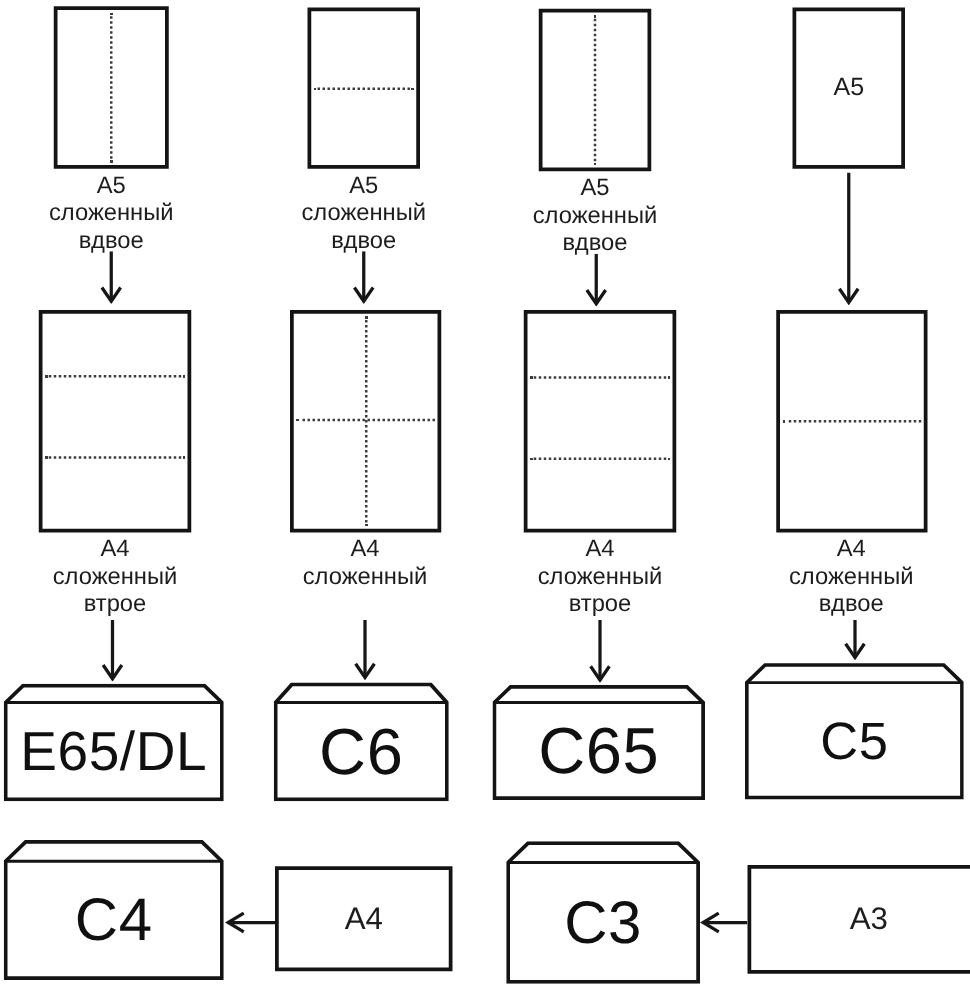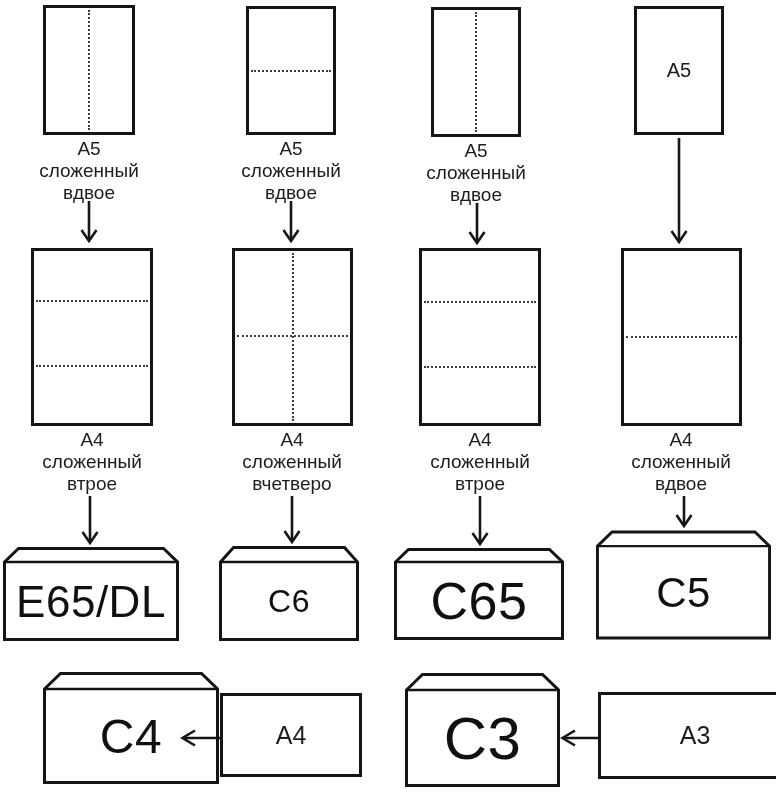--- a/index.html
+++ b/index.html
@@ -96,21 +96,20 @@
   </div>
 
   <div class="caption" style="left:17px; top:429px; width:150px;">
     <div>А4</div>
     <div>сложенный</div>
     <div>втрое</div>
   </div>
   <div class="caption" style="left:217px; top:429px; width:150px;">
     <div>А4</div>
     <div>сложенный</div>
-    <div>вчетверо</div>
   </div>
   <div class="caption" style="left:405px; top:429px; width:150px;">
     <div>А4</div>
     <div>сложенный</div>
     <div>втрое</div>
   </div>
   <div class="caption" style="left:606px; top:429px; width:150px;">
     <div>А4</div>
     <div>сложенный</div>
     <div>вдвое</div>
@@ -139,40 +138,40 @@
       <line x1="1.5" y1="15" x2="174.5" y2="15"></line>
     </svg>
     <div class="env-label" style="top:15px; font-size:44px;">E65/DL</div>
   </div>
 
   <div class="envelope" style="left:219px; top:546px; width:140px; height:95px;">
     <svg class="env-svg" viewBox="0 0 140 95">
       <polygon points="1.5,16 14.5,1.5 125.5,1.5 138.5,16 138.5,93.5 1.5,93.5" fill="#f8a3a3"></polygon>
       <line x1="1.5" y1="16" x2="138.5" y2="16"></line>
     </svg>
-    <div class="env-label" style="top:16px; font-size:32px;">C6</div>
+    <div class="env-label" style="top:16px; font-size:52px;">C6</div>
   </div>
 
   <div class="envelope" style="left:394px; top:548px; width:170px; height:92px;">
     <svg class="env-svg" viewBox="0 0 170 92">
       <polygon points="1.5,14 14.5,1.5 155.5,1.5 168.5,14 168.5,90.5 1.5,90.5"></polygon>
       <line x1="1.5" y1="14" x2="168.5" y2="14"></line>
     </svg>
     <div class="env-label" style="top:14px; font-size:52px;">C65</div>
   </div>
 
   <div class="envelope" style="left:596px; top:529px; width:175px; height:112px;">
     <svg class="env-svg" viewBox="0 0 180 112">
       <polygon points="1.5,16 16.5,1.5 163.5,1.5 178.5,16 178.5,110.5 1.5,110.5"></polygon>
       <line x1="1.5" y1="16" x2="178.5" y2="16"></line>
     </svg>
     <div class="env-label" style="top:16px; font-size:42px;">C5</div>
   </div>
 
-  <div class="envelope" style="left:3px; top:672px; width:176px; height:112px;margin-left:40px;">
+  <div class="envelope" style="left:3px; top:672px; width:176px; height:112px;">
     <svg class="env-svg" viewBox="0 0 176 112">
       <polygon points="1.5,17 17.5,1.5 158.5,1.5 174.5,17 174.5,110.5 1.5,110.5"></polygon>
       <line x1="1.5" y1="17" x2="174.5" y2="17"></line>
     </svg>
     <div class="env-label" style="top:17px; font-size:48px;">C4</div>
   </div>
 
   <svg class="arr" style="left:180px; top:727px;" width="40" height="22" viewBox="0 0 40 22">
     <line x1="40" y1="11" x2="4" y2="11"></line>
       <path d="M15 3.5 L2.5 11 L15 18.5"></path>
@@ -180,21 +179,21 @@
 
   <div class="paper" style="left:220px; top:693px; width:142px; height:84px;">
     <div class="paper-label" style="font-size:25px;">А4</div>
   </div>
 
   <div class="envelope" style="left:405px; top:673px; width:155px; height:114px;">
     <svg class="env-svg" viewBox="0 0 155 114">
       <polygon points="1.5,17 17.5,1.5 137.5,1.5 153.5,17 153.5,112.5 1.5,112.5"></polygon>
       <line x1="1.5" y1="17" x2="153.5" y2="17"></line>
     </svg>
-    <div class="env-label" style="top:17px; font-size:60px;">C3</div>
+    <div class="env-label" style="top:17px; font-size:48px;">C3</div>
   </div>
 
   <svg class="arr" style="left:560px; top:727px;" width="38" height="22" viewBox="0 0 38 22">
     <line x1="38" y1="11" x2="4" y2="11"></line>
       <path d="M15 3.5 L2.5 11 L15 18.5"></path>
   </svg>
 
   <div class="paper" style="left:598px; top:692px; width:194px; height:87px;">
     <div class="paper-label" style="font-size:25px;">А3</div>
   </div>

